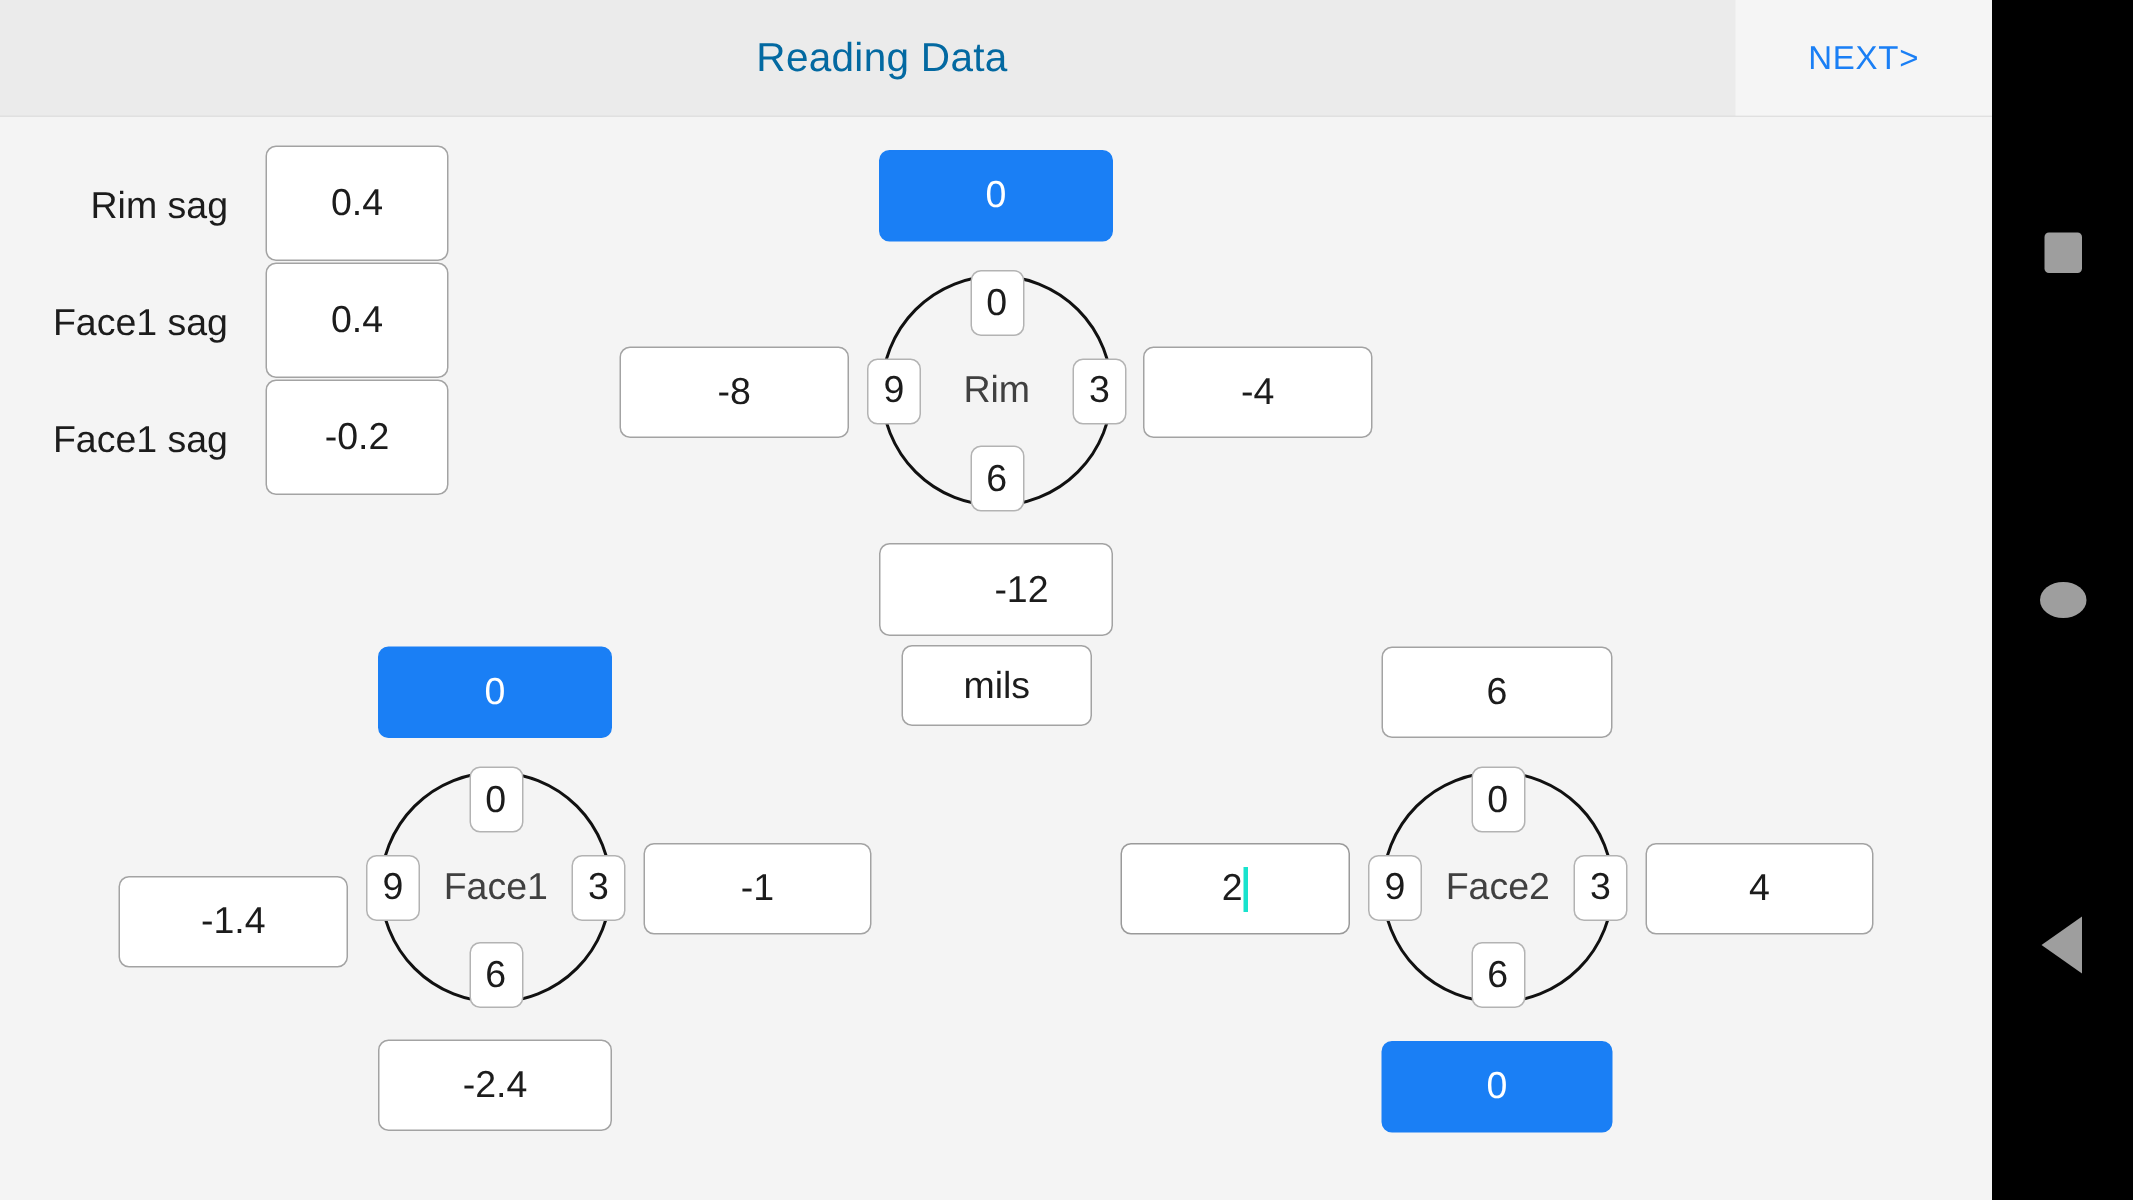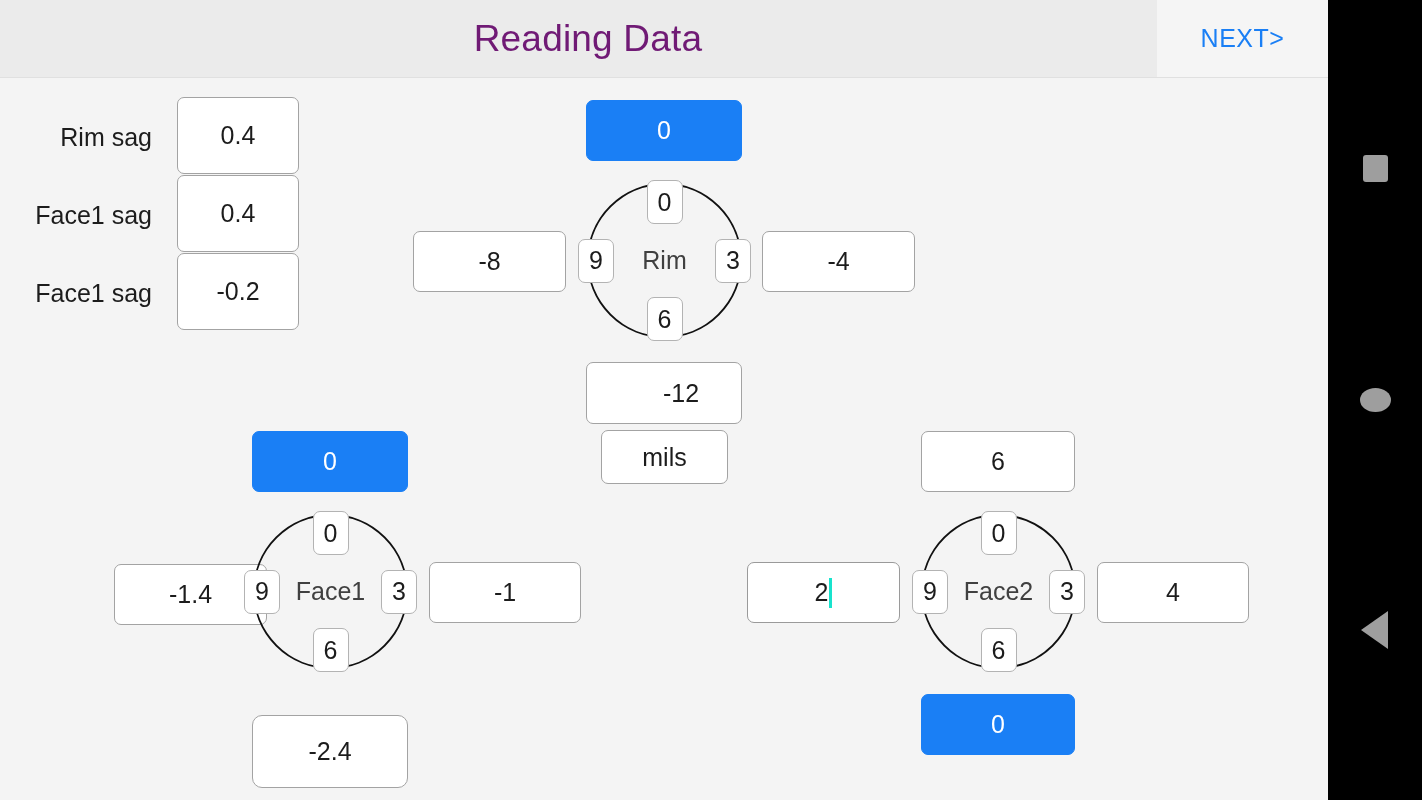--- a/index.html
+++ b/index.html
@@ -20,31 +20,31 @@
   .header {
     position: absolute; left: 0; top: 0;
     width: 1328px; height: 78px;
     background: #ebebeb;
     border-bottom: 1px solid #e0e0e0;
   }
   .header-title {
     position: absolute; left: 0; top: 0;
     width: 1157px; height: 77px;
     display: flex; align-items: center; justify-content: center;
-    font-size: 37px; color: #701a75; letter-spacing: .2px; padding-left: 19px;
+    font-size: 27px; color: #0369a1; letter-spacing: .2px; padding-left: 19px;
   }
   .next-panel {
     position: absolute; left: 1157px; top: 0;
     width: 171px; height: 77px;
     background: #f5f5f5;
     display: flex; align-items: center; justify-content: center;
     cursor: pointer;
   }
   .next-label {
-    font-size: 25px; color: #1a7ff5; font-weight: 500; letter-spacing: .5px;
+    font-size: 22px; color: #1a7ff5; font-weight: 500; letter-spacing: .5px;
   }
 
   
   .vbox {
     position: absolute;
     background: #ffffff;
     border: 1px solid #a3a3a3;
     border-radius: 7px;
     display: flex; align-items: center; justify-content: center;
     font-size: 25px; color: #1c1c1c;
@@ -165,25 +165,25 @@
       <div class="tick t0">0</div>
       <div class="tick t3">3</div>
       <div class="tick t6">6</div>
       <div class="tick t9">9</div>
     </div>
   </div>
 
   <div>
     <div class="vbox blue" style="left:252px; top:431px; width:156px; height:61px;">0</div>
 
-    <div class="vbox" style="left:79px; top:564px; width:153px; height:61px;margin-left:35px;">-1.4</div>
+    <div class="vbox" style="left:79px; top:584px; width:153px; height:61px;">-1.4</div>
 
     <div class="vbox" style="left:429px; top:562px; width:152px; height:61px;">-1</div>
 
-    <div class="vbox" style="left:252px; top:715px; width:156px; height:73px;border-radius:10px;">-2.4</div>
+    <div class="vbox" style="left:252px; top:693px; width:156px; height:61px;">-2.4</div>
 
     <div class="dial" style="left:253px; top:514px;">
       <div class="dial-center">Face1</div>
       <div class="tick t0">0</div>
       <div class="tick t3">3</div>
       <div class="tick t6">6</div>
       <div class="tick t9">9</div>
     </div>
   </div>
 

